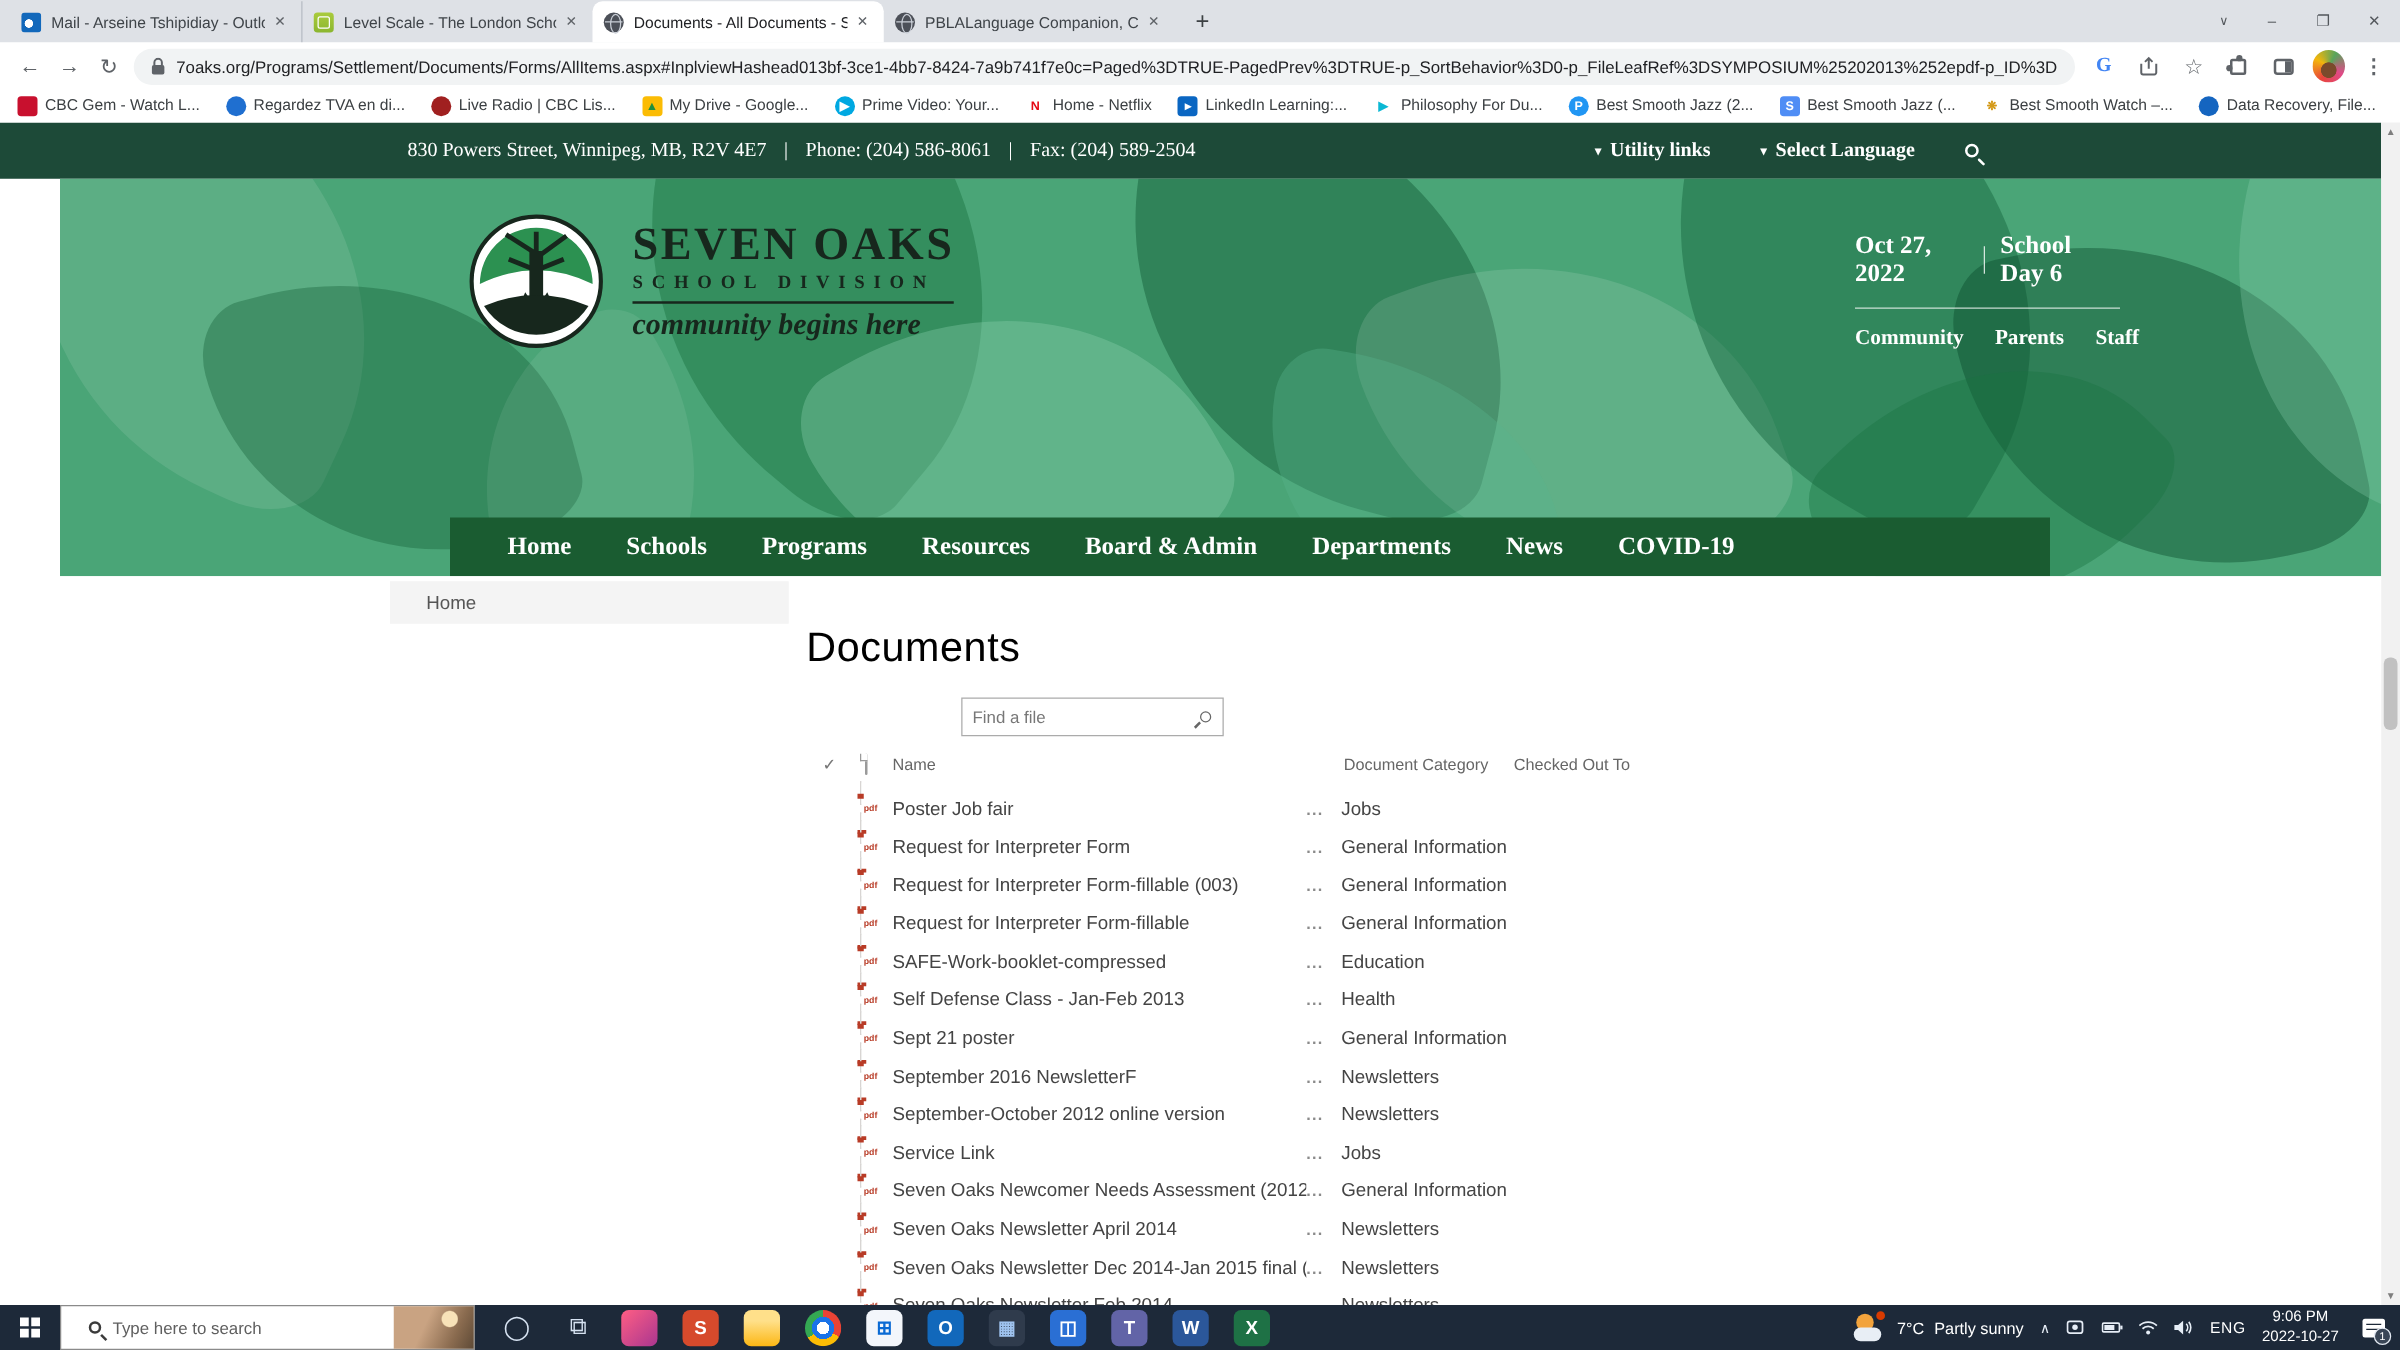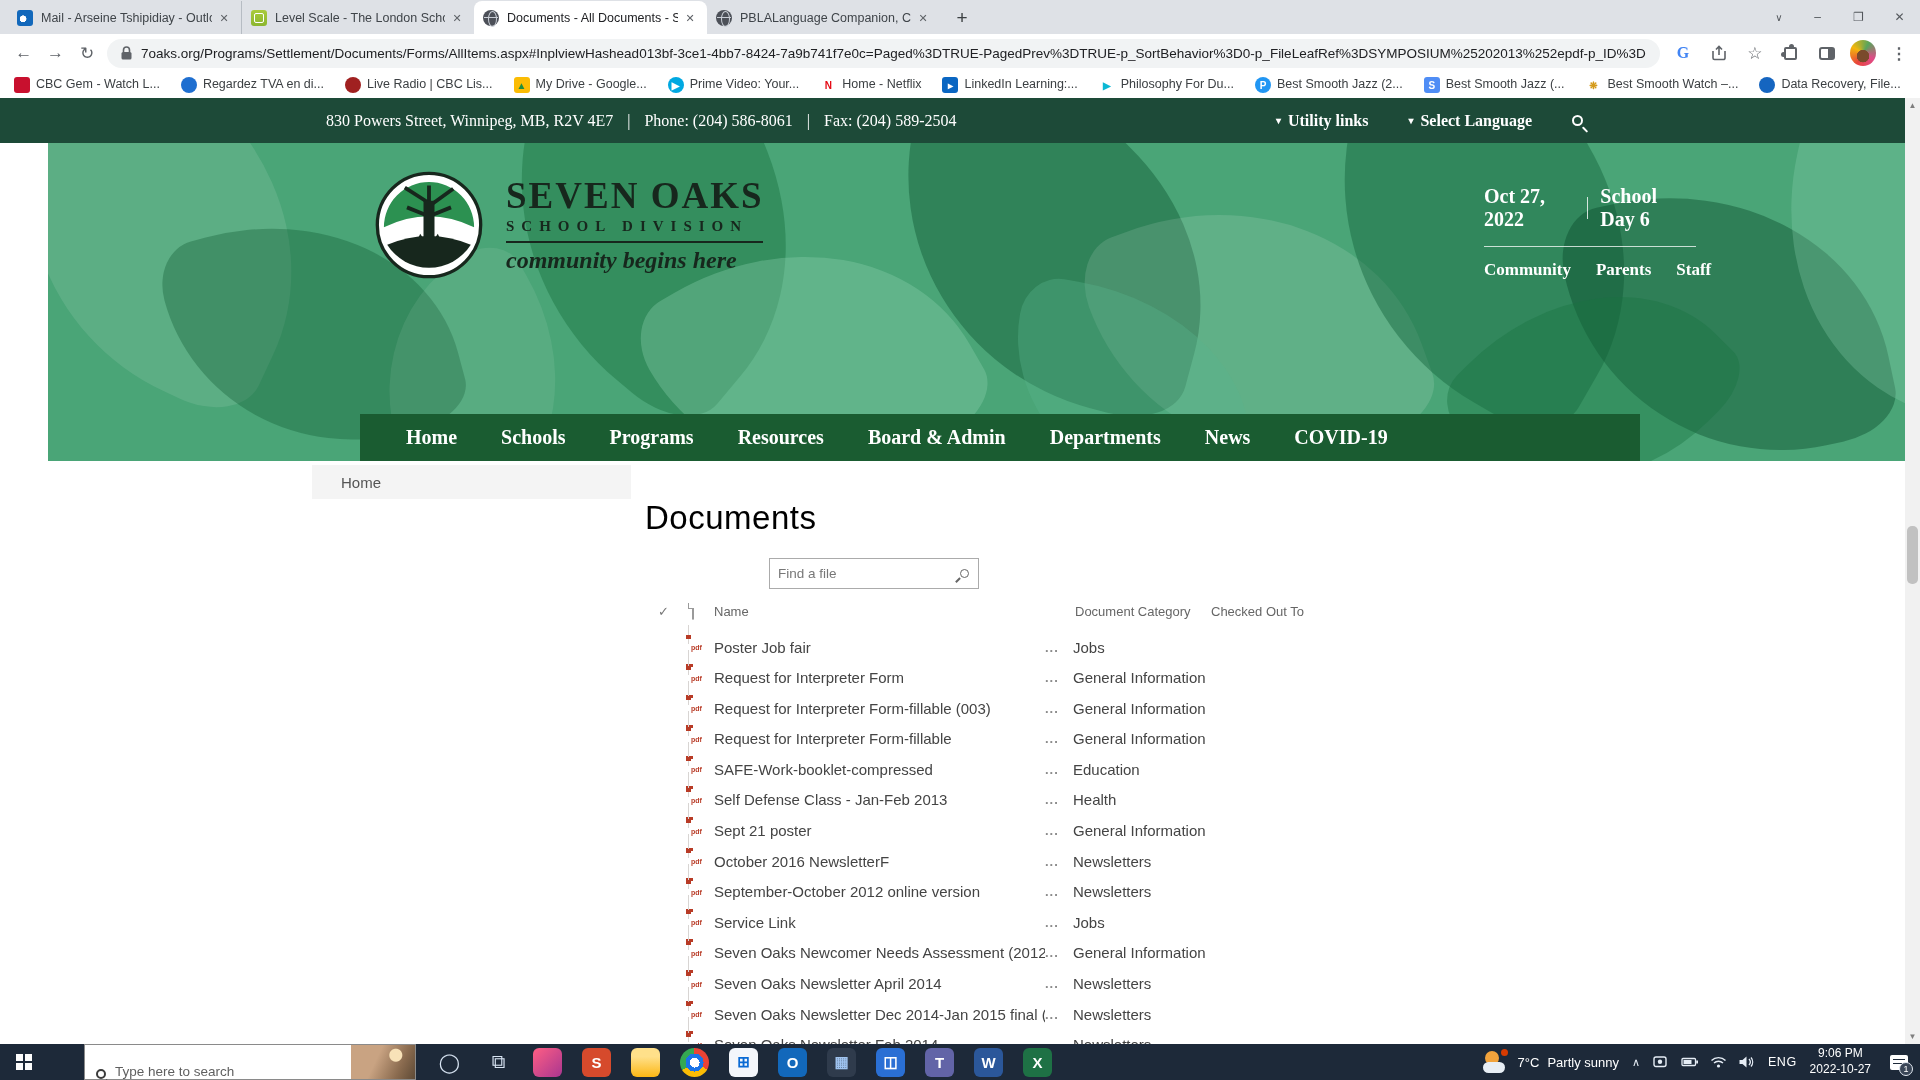--- a/index.html
+++ b/index.html
@@ -112,21 +112,21 @@
   .sb-thumb{position:absolute;left:2px;width:11px;top:428px;height:58px;background:#c1c1c1;border-radius:5px;}
 
   
   .taskbar{position:absolute;bottom:0;left:0;width:1920px;height:36px;background:#1d2939;display:flex;align-items:center;color:#fff;}
   .start{width:48px;height:36px;display:grid;place-items:center;}
   .winlogo{position:relative;width:16px;height:16px;}
   .winlogo span{position:absolute;width:7px;height:7px;background:#fdfdfd;}
   .winlogo span:nth-child(2){left:9px;}
   .winlogo span:nth-child(3){top:9px;}
   .winlogo span:nth-child(4){left:9px;top:9px;}
-  .tsearch{width:332px;height:36px;background:#fff;border:1px solid #8a8a8a;display:flex;align-items:flex-end;gap:9px;padding-left:11px;margin-left:36px;}
+  .tsearch{width:332px;height:36px;background:#fff;border:1px solid #8a8a8a;display:flex;align-items:center;gap:9px;padding-left:22px;}
   .tsearch .tmag{position:relative;width:10px;height:10px;border:2px solid #3b3b3b;border-radius:50%;flex:none;}
   .tsearch .tmag::after{content:'';position:absolute;width:2px;height:6px;background:#3b3b3b;left:9px;top:8px;transform:rotate(-45deg);}
   .tsearch input{border:0;outline:0;font-size:13.5px;color:#444;flex:1;min-width:0;font-family:"Liberation Sans",sans-serif;background:transparent;}
   .tsearch input::placeholder{color:#5f5f5f;}
   .highlight-img{width:64px;height:34px;flex:none;background:radial-gradient(circle at 70% 30%,#f8e2b8 0 6px,transparent 7px),linear-gradient(115deg,#c9a382 0 40%,#8a6b4f 75%,#5e4a36);}
   .tb-apps{display:flex;align-items:center;gap:18px;margin-left:18px;}
   .tb-app{width:31px;height:36px;display:flex;align-items:center;justify-content:center;}
   .tb-app .g{width:29px;height:29px;border-radius:6px;display:flex;align-items:center;justify-content:center;font-size:15px;font-weight:bold;color:#fff;}
   .tb-app[data-name="cortana-icon"] .g,.tb-app[data-name="task-view-icon"] .g{background:transparent;color:#d7e3f2;font-weight:normal;font-size:19px;}
   .tb-app[data-name="photos-app-icon"] .g{background:linear-gradient(135deg,#ff5e84,#a93690);}
@@ -416,21 +416,21 @@
               <span class="rcat" data-name="file-category">Health</span>
             </div>
             <div class="row" data-name="table-row">
               <span data-name="pdf-file-icon"><span class="pdf"><i>pdf</i></span></span>
               <span class="rname" data-name="file-name-link">Sept 21 poster</span>
               <span class="rdots" data-name="row-ellipsis-menu-icon">...</span>
               <span class="rcat" data-name="file-category">General Information</span>
             </div>
             <div class="row" data-name="table-row">
               <span data-name="pdf-file-icon"><span class="pdf"><i>pdf</i></span></span>
-              <span class="rname" data-name="file-name-link">October 2016 NewsletterF</span>
+              <span class="rname" data-name="file-name-link">September 2016 NewsletterF</span>
               <span class="rdots" data-name="row-ellipsis-menu-icon">...</span>
               <span class="rcat" data-name="file-category">Newsletters</span>
             </div>
             <div class="row" data-name="table-row">
               <span data-name="pdf-file-icon"><span class="pdf"><i>pdf</i></span></span>
               <span class="rname" data-name="file-name-link">September-October 2012 online version</span>
               <span class="rdots" data-name="row-ellipsis-menu-icon">...</span>
               <span class="rcat" data-name="file-category">Newsletters</span>
             </div>
             <div class="row" data-name="table-row">

